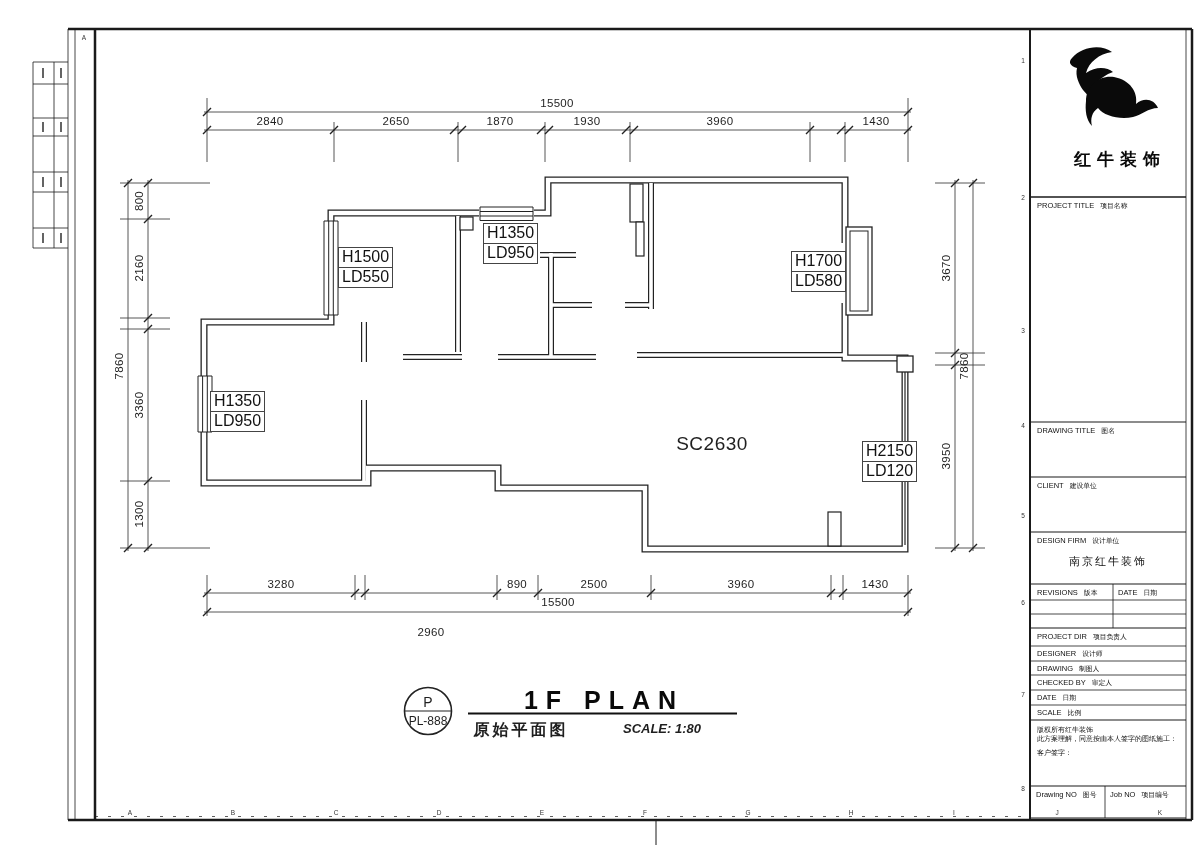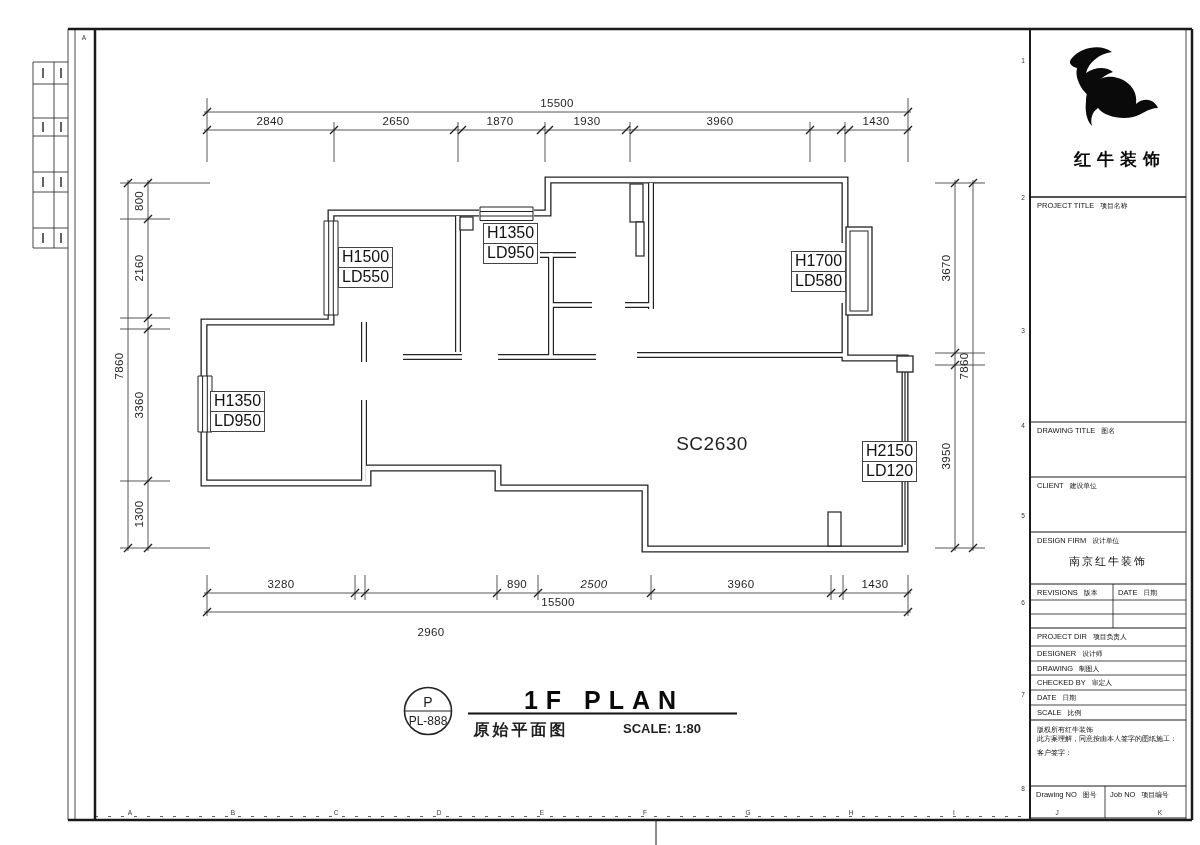--- a/index.html
+++ b/index.html
@@ -8,21 +8,21 @@
   svg{position:absolute;left:0;top:0;}
   .t{position:absolute;white-space:nowrap;color:#1f1f1f;}
   .dim{font-size:11.5px;letter-spacing:.3px;transform:translateX(-50%);}
   .dimv{font-size:11.5px;letter-spacing:.3px;transform:translate(-50%,-50%) rotate(-90deg);}
   .tag{position:absolute;font-size:16px;line-height:1;color:#111;}
   .tag span{display:block;border:1px solid #444;background:#fff;padding:1px 3px 2px;}
   .tag span+span{margin-top:-1px;}
   .sc{font-size:19px;letter-spacing:.5px;transform:translateX(-50%);}
   .bigtitle{font-size:25px;font-weight:bold;letter-spacing:8px;transform:translateX(-50%);color:#0a0a0a;}
   .cntitle{font-size:16px;font-weight:bold;letter-spacing:3px;transform:translateX(-50%);}
-  .scale{font-size:13px;font-weight:bold;transform:translateX(-50%);}
+  .scale{font-size:13px;font-style:italic;font-weight:bold;transform:translateX(-50%);}
   .pcirc{font-size:14px;transform:translateX(-50%);}
   .pnum{font-size:12px;transform:translateX(-50%);}
   .fld{font-size:7.5px;color:#111;}
   .fld .cn{font-size:6.8px;margin-left:6px;}
   .note{font-size:7px;color:#111;}
   .firm{font-size:11px;letter-spacing:2px;transform:translateX(-50%);color:#111;}
   .brand{font-size:17px;font-weight:bold;letter-spacing:6px;transform:translateX(-50%);color:#0a0a0a;}
   .gridref{font-size:6.5px;color:#333;transform:translate(-50%,-50%);}
 </style>
 </head>
@@ -221,21 +221,21 @@
 <div class="t dim" style="left:270px;top:115px;">2840</div>
 <div class="t dim" style="left:396px;top:115px;">2650</div>
 <div class="t dim" style="left:500px;top:115px;">1870</div>
 <div class="t dim" style="left:587px;top:115px;">1930</div>
 <div class="t dim" style="left:720px;top:115px;">3960</div>
 <div class="t dim" style="left:876px;top:115px;">1430</div>
 
 <div class="t dim" style="left:281px;top:578px;">3280</div>
 <div class="t dim" style="left:431px;top:578px;margin-top:48px;">2960</div>
 <div class="t dim" style="left:517px;top:578px;">890</div>
-<div class="t dim" style="left:594px;top:578px;font-style:italic;">2500</div>
+<div class="t dim" style="left:594px;top:578px;">2500</div>
 <div class="t dim" style="left:741px;top:578px;">3960</div>
 <div class="t dim" style="left:875px;top:578px;">1430</div>
 <div class="t dim" style="left:558px;top:596px;">15500</div>
 
 <div class="t dimv" style="left:139px;top:201px;">800</div>
 <div class="t dimv" style="left:139px;top:268px;">2160</div>
 <div class="t dimv" style="left:139px;top:405px;">3360</div>
 <div class="t dimv" style="left:139px;top:514px;">1300</div>
 <div class="t dimv" style="left:119px;top:366px;">7860</div>
 

